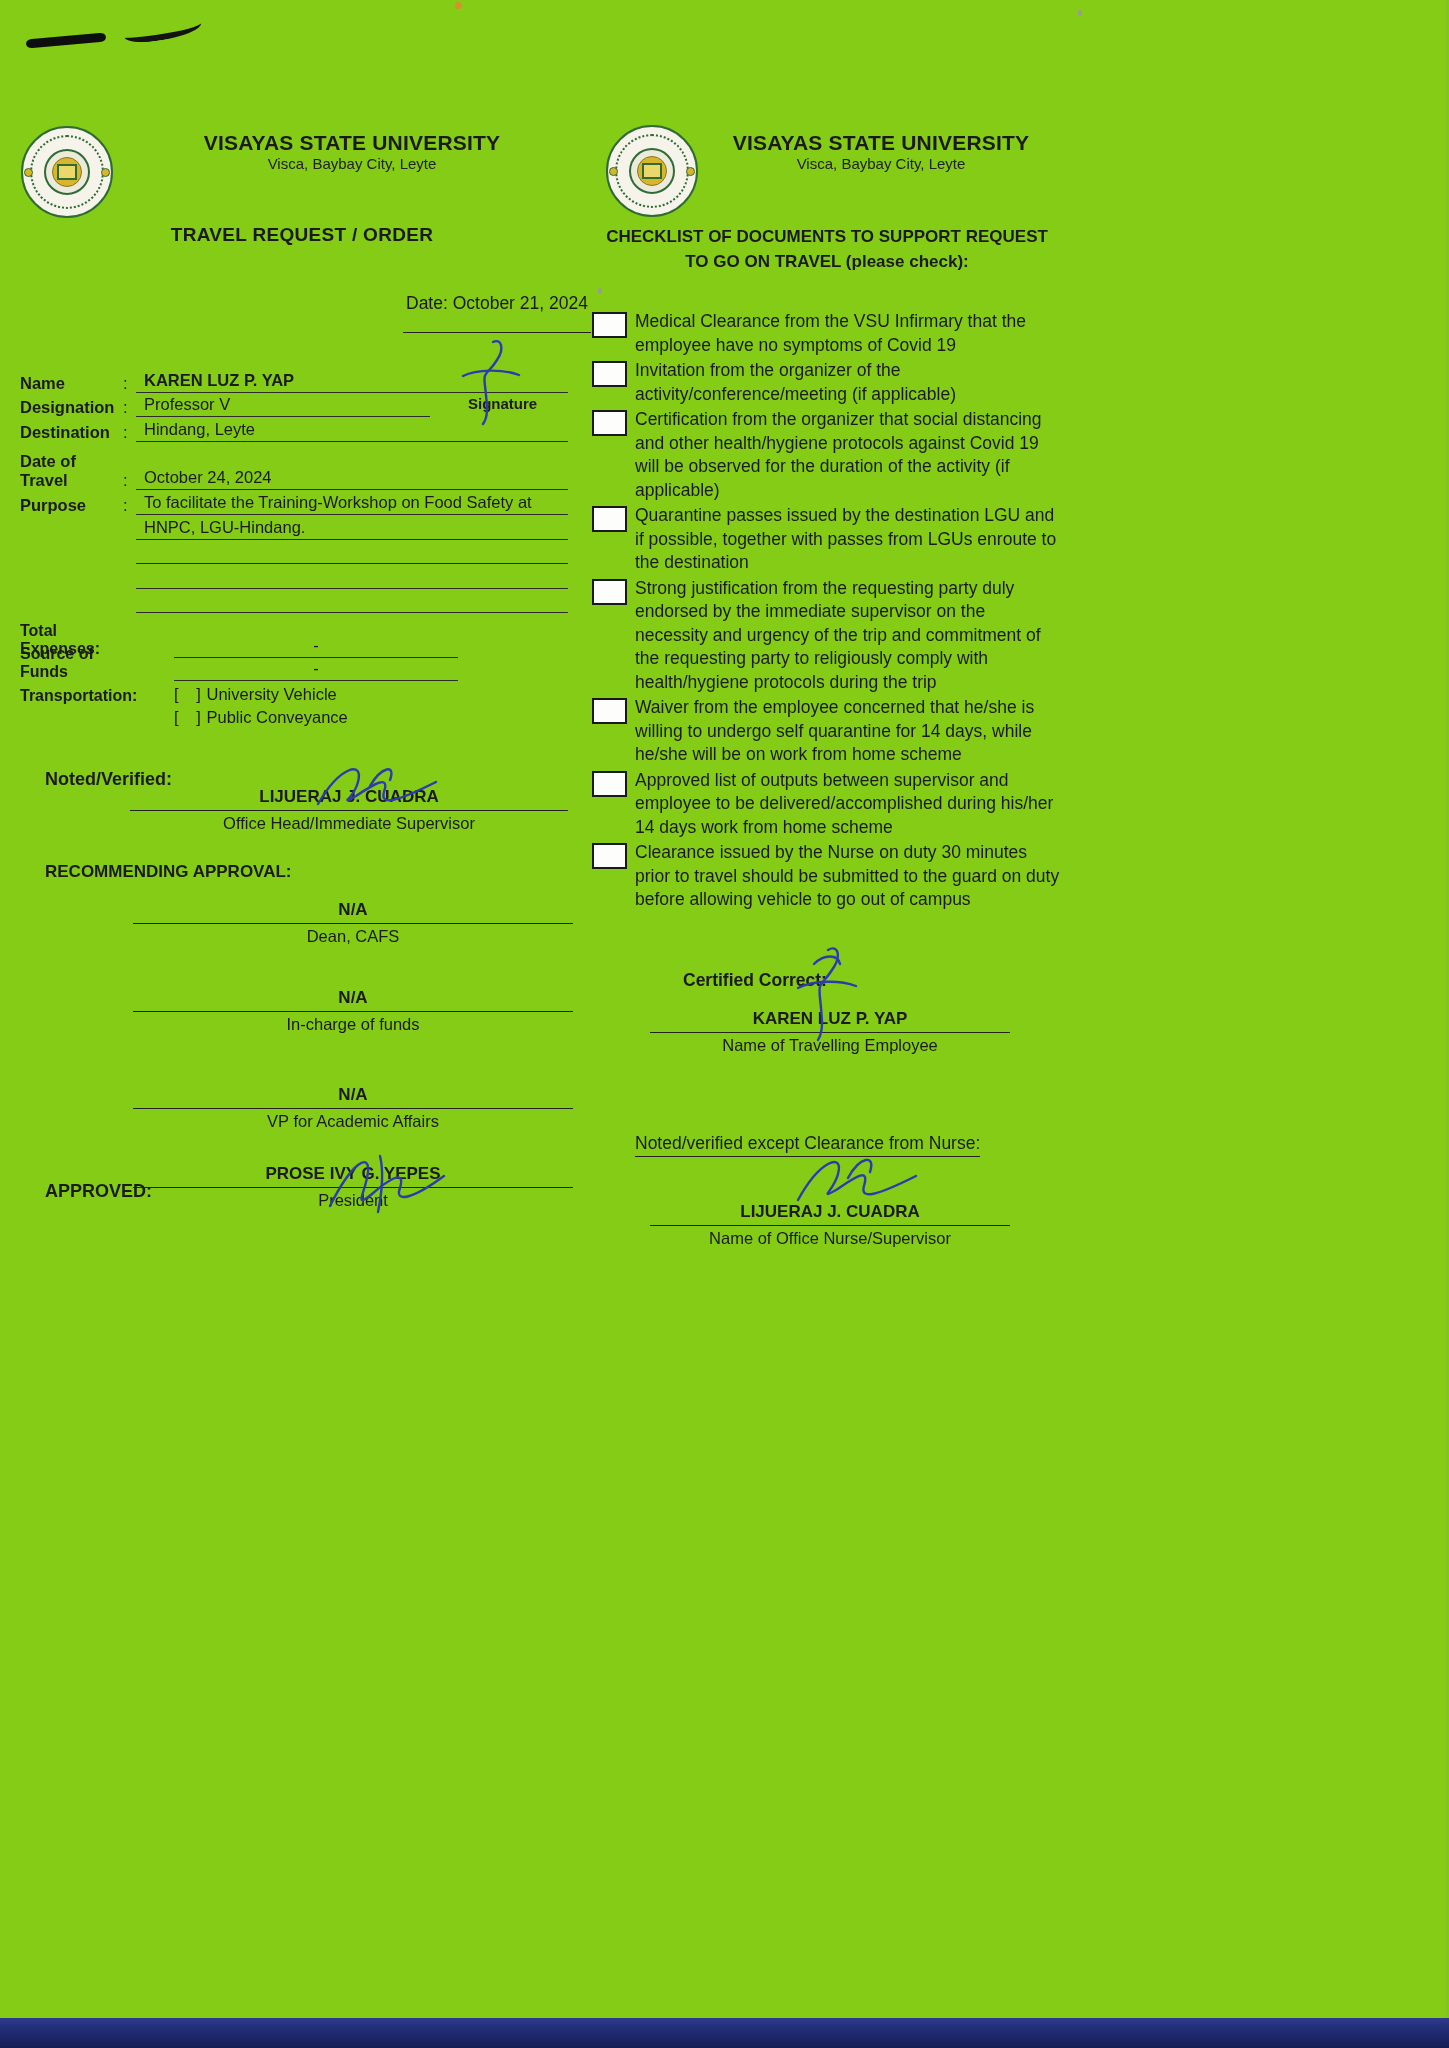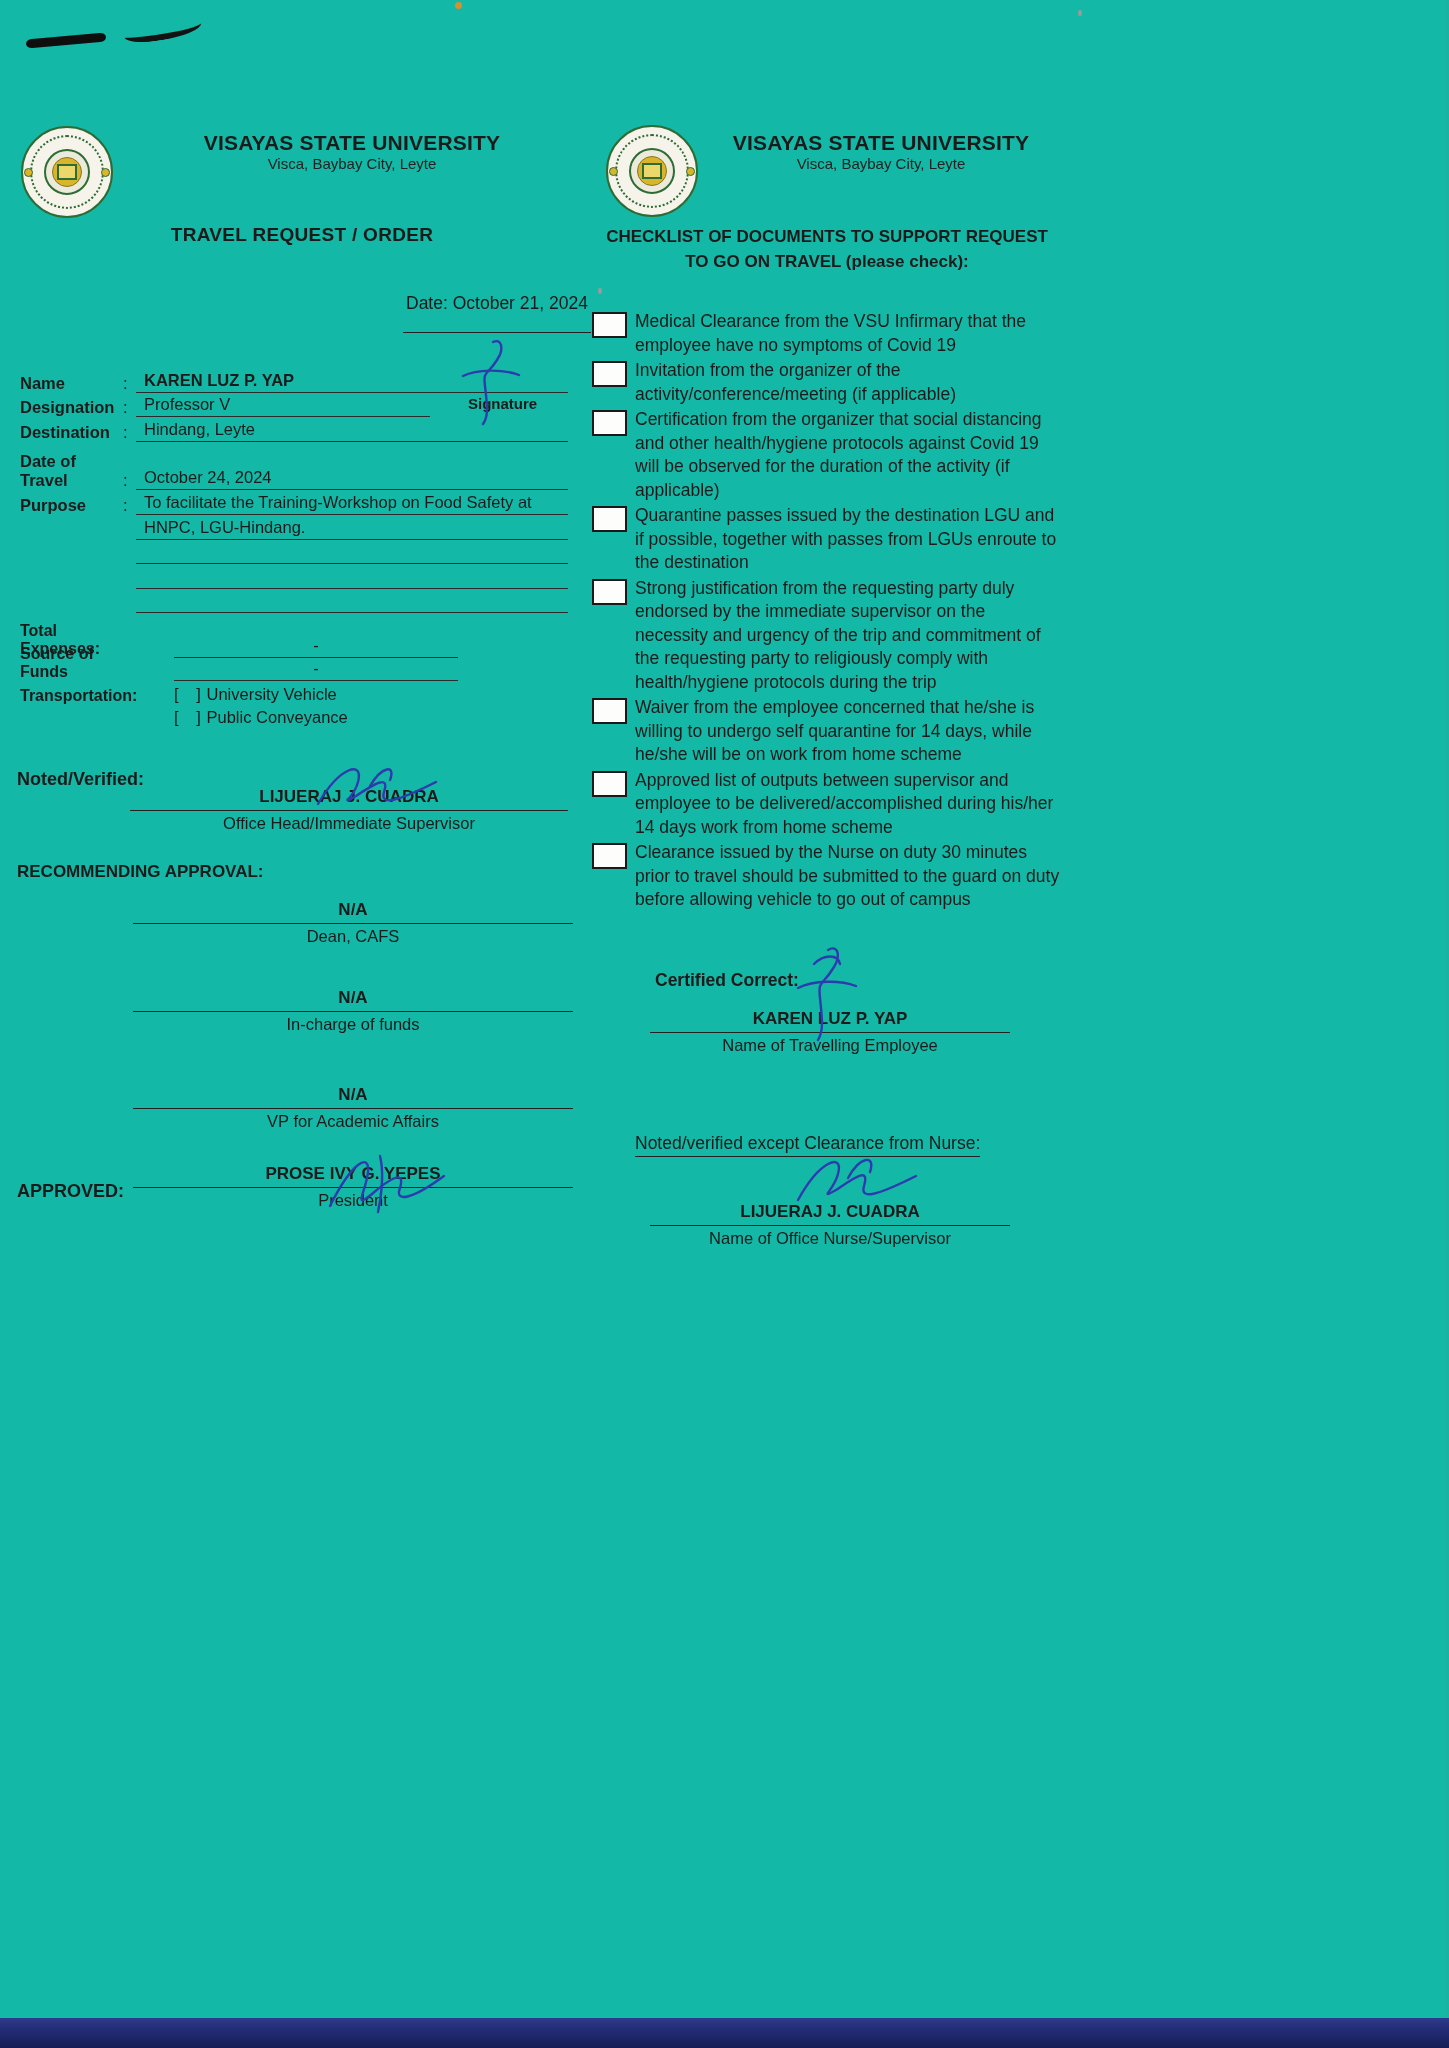--- a/index.html
+++ b/index.html
@@ -1,17 +1,17 @@
 <!DOCTYPE html>
 <html><head>
 <meta charset="utf-8">
 <style>
   html,body{margin:0;padding:0;}
   body{background:#d9d9d9;}
-  .page{position:relative;width:1449px;height:2048px;background:#14b8a6;font-family:"Liberation Sans",sans-serif;color:#1b1b1b;overflow:hidden;}
+  .page{position:relative;width:1449px;height:2048px;background:#84cc16;font-family:"Liberation Sans",sans-serif;color:#1b1b1b;overflow:hidden;}
 
   
   .mark-a{position:absolute;left:26px;top:36px;width:80px;height:9px;background:#0e0e0e;border-radius:6px/4px;transform:rotate(-5deg);}
   .mark-b{position:absolute;left:124px;top:20px;width:78px;height:14px;border-bottom:6px solid #131313;border-radius:0 0 60% 40%;transform:rotate(-8deg);}
   .dot-orange{position:absolute;left:455px;top:2px;width:7px;height:7px;border-radius:50%;background:#d88f2e;}
   .speck{position:absolute;width:4px;height:6px;border-radius:50%;background:#9a9a9a;}
   .speck-1{left:598px;top:288px;}
   .speck-2{left:1078px;top:10px;}
   .scan-edge{position:absolute;right:0;top:0;width:3px;height:100%;background:rgba(120,120,120,0.08);}
 
@@ -51,21 +51,21 @@
 
   
   .expenses{position:absolute;left:20px;top:634px;width:548px;}
   .erow{display:flex;align-items:flex-end;height:23.5px;gap:33px;}
   .elabel{width:121px;font-weight:bold;font-size:16px;flex:none;}
   .evalue{width:284px;border-bottom:1.6px solid #2b2b2b;text-align:center;font-size:16.5px;padding-bottom:2px;}
   .opt{font-size:16.5px;padding-bottom:1px;}
   .br{letter-spacing:1px;}
 
   
-  .label-bold{position:absolute;font-weight:bold;}
+  .label-bold{position:absolute;font-weight:bold;margin-left:28px;}
   .noted-label{left:17px;top:769px;font-size:18px;}
   .rec-label{left:17px;top:862px;font-size:17px;}
   .app-label{left:17px;top:1181px;font-size:18px;}
   .cert-label{left:655px;top:970px;font-size:17.5px;}
   .sigblock{position:absolute;text-align:center;}
   .signame{display:block;font-weight:bold;font-size:17px;border-bottom:1.7px solid #222;padding-bottom:3px;}
   .sigcap{display:block;font-size:16.5px;padding-top:3px;}
   .noted-block{left:130px;top:787px;width:438px;}
   .na1{left:133px;top:900px;width:440px;}
   .na2{left:133px;top:988px;width:440px;}

